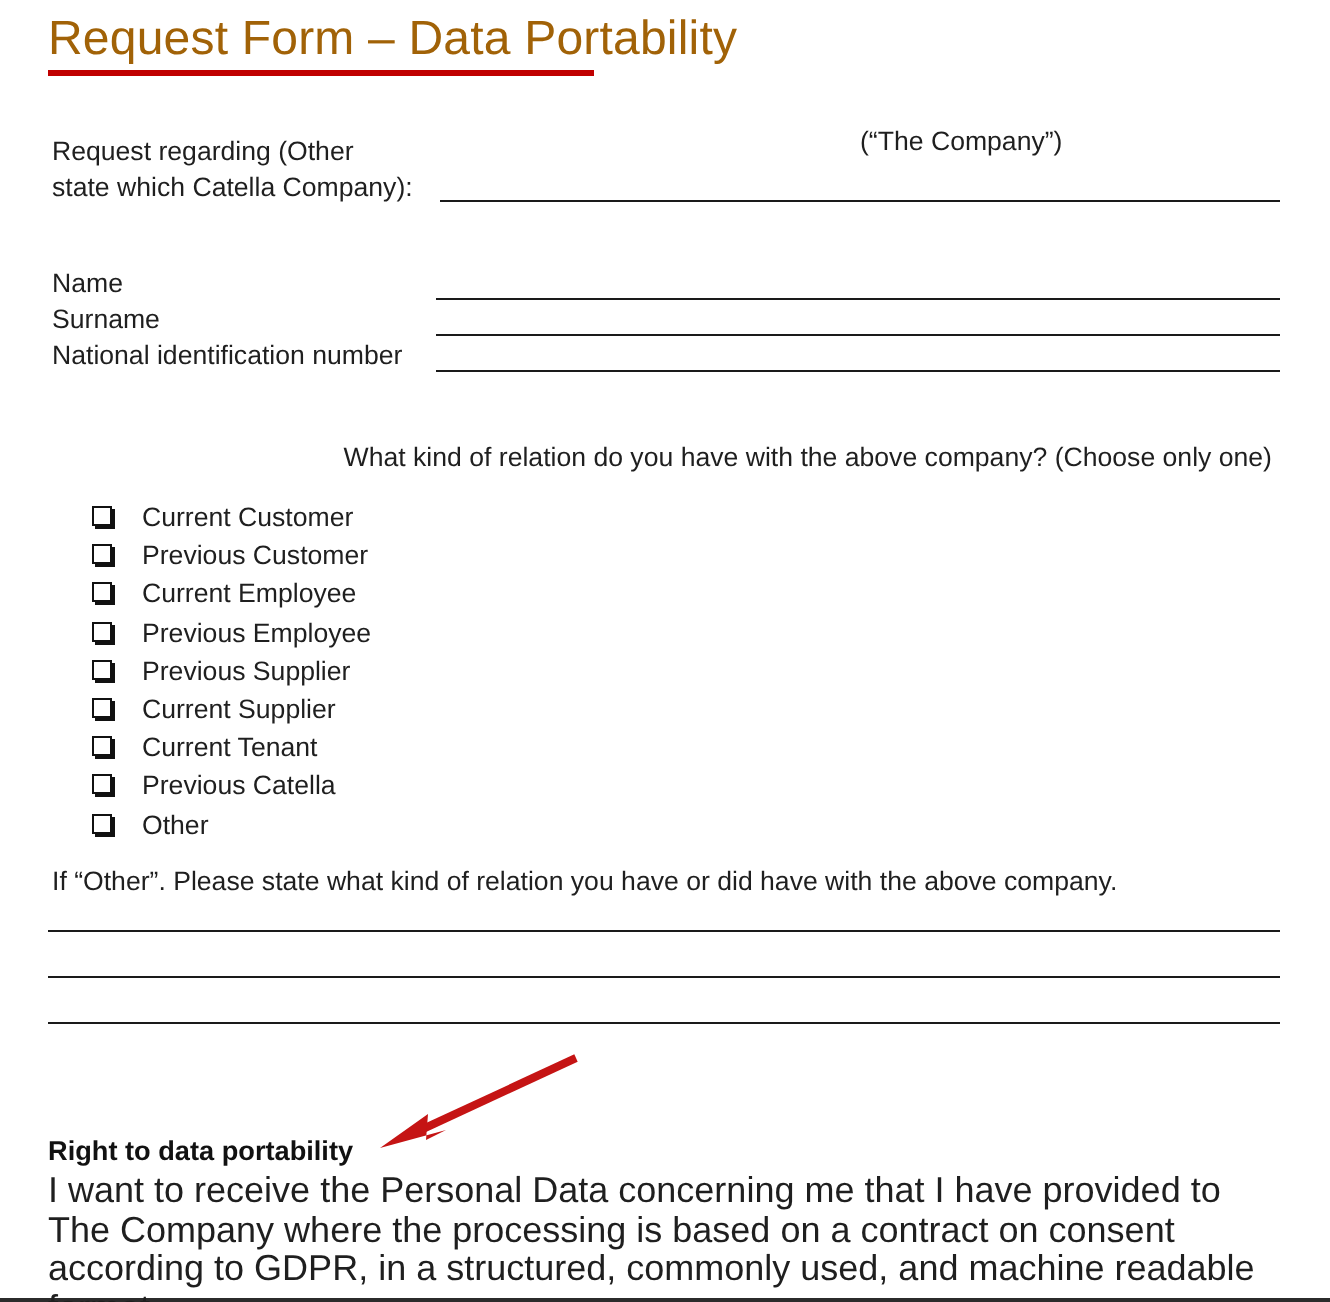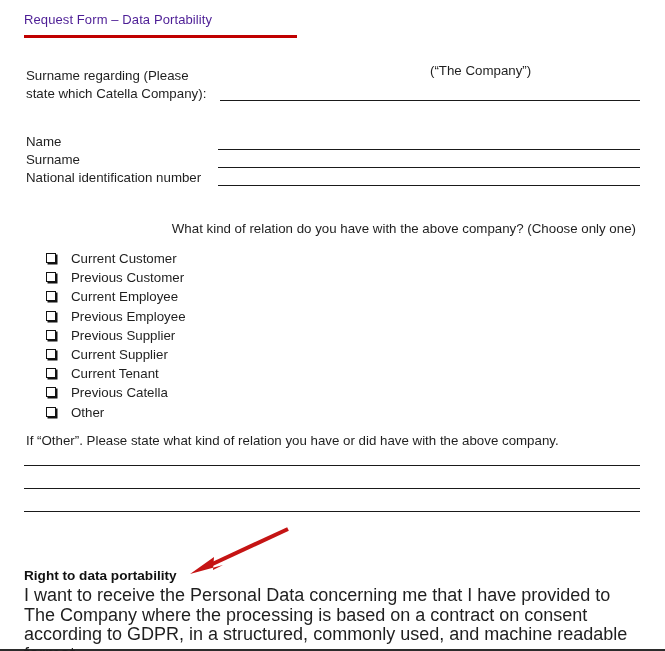--- a/index.html
+++ b/index.html
@@ -27,24 +27,24 @@
   }
 
   
   .title-block {
     position: absolute;
     left: 24px;
     top: 8px;
     width: 420px;
   }
   .doc-title {
-    font-size: 13px;
+    font-size: 24px;
     font-weight: 400;
     letter-spacing: 0.1px;
-    color: #4c1d95;
+    color: #a16207;
     line-height: 24px;
     white-space: nowrap;
   }
   .title-rule {
     margin-top: 3px;
     width: 273px;
     height: 3px;
     background: #c00000;
   }
 
@@ -206,21 +206,21 @@
 
 <div class="page">
 
   <div class="title-block">
     <div class="doc-title">Request Form – Data Portability</div>
     <div class="title-rule"></div>
   </div>
 
   <div class="company-row">
     <div class="company-label">
-      <div class="txt">Surname regarding (Please</div>
+      <div class="txt">Request regarding (Other</div>
       <div class="txt">state which Catella Company):</div>
     </div>
     <div class="txt company-note">(“The Company”)</div>
     <div class="company-line"></div>
   </div>
 
   <div class="identity">
     <div class="id-row">
       <div class="txt id-label">Name</div>
       <div class="id-line"></div>

